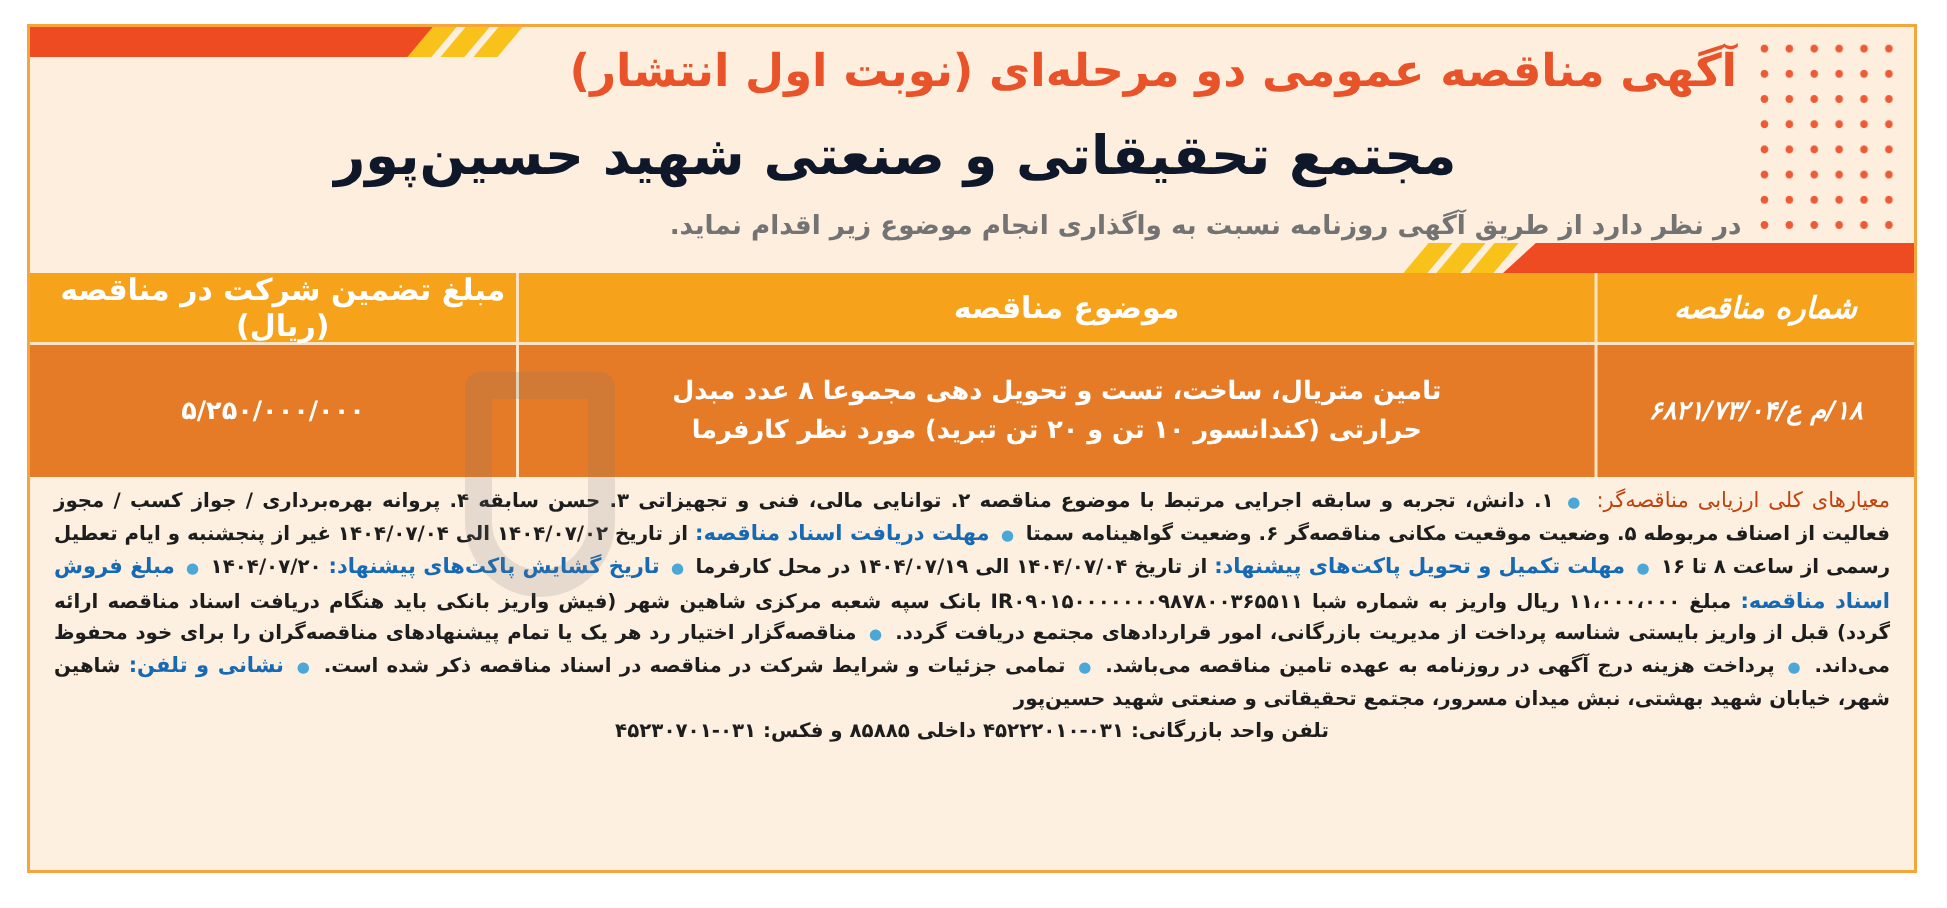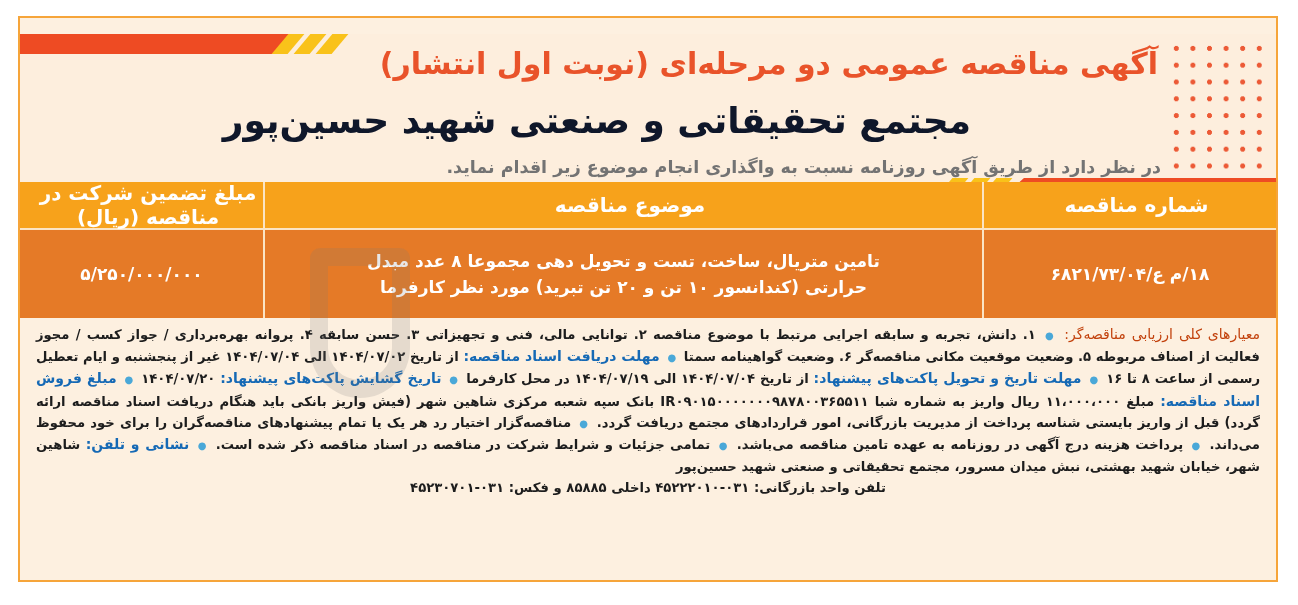--- a/index.html
+++ b/index.html
@@ -4,21 +4,21 @@
   <style>
     * { box-sizing: border-box; margin: 0; padding: 0; }
     html, body { width: 1298px; height: 605px; background: #ffffff; overflow: hidden; }
     body { font-family: "DejaVu Sans", sans-serif; position: relative; }
 
     .ad {
       position: absolute; left: 18px; top: 16px; width: 1260px; height: 566px;
       border: 2px solid #f6a53a; background: #fdf0e0;
     }
     
-    .header { position: absolute; left: 0; top: 16px; width: 1256px; height: 164px; background: #fdeedd; }
+    .header { position: absolute; left: 0; top: 0; width: 1256px; height: 164px; background: #fdeedd; }
     .top-bar-left {
       position: absolute; left: 0; top: 0; width: 275px; height: 20px; background: #ee4b23;
       clip-path: polygon(0 0, 100% 0, 92% 100%, 0 100%);
     }
     .stripes-top { position: absolute; left: 246px; top: 0; width: 80px; height: 20px; }
     .stripes-bot { position: absolute; left: 910px; top: 144px; width: 80px; height: 20px; }
     .stripe { position: absolute; top: 0; width: 16px; height: 20px; background: #f9c21a; transform: skewX(-40deg); }
     .bot-bar-right {
       position: absolute; left: 982px; top: 144px; width: 274px; height: 20px; background: #ee4b23;
       clip-path: polygon(8% 0, 100% 0, 100% 100%, 0 100%);
@@ -46,21 +46,21 @@
     
     .tbl { position: absolute; left: 0; top: 164px; width: 1256px; height: 138px; direction: rtl; }
     .tbl-head { display: flex; height: 48px; background: #f7a21b; border-bottom: 2px solid #fbe4c4; }
     .tbl-body { display: flex; height: 88px; background: #e57a27; }
     .cell {
       display: flex; align-items: center; justify-content: center; text-align: center;
       color: #ffffff; font-weight: bold; direction: rtl;
     }
     .tbl-head .cell { font-size: 20px; padding-left: 13px; }
     .tbl-body .cell { font-size: 17px; line-height: 26px; }
-    .c1 { width: 294px; border-left: 2px solid #fbe4c4; }
+    .c1 { width: 213px; border-left: 2px solid #fbe4c4; font-style: italic; }
     .c2 { width: 719px; border-left: 2px solid #fbe4c4; }
     .c3 { flex: 1; }
     .subject-text { width: 560px; }
 
     
     .watermark {
       position: absolute; left: 290px; top: 210px; width: 700px; height: 240px; pointer-events: none;
       font-family: "DejaVu Sans", sans-serif; font-weight: bold; font-size: 150px; color: rgba(120,120,120,0.18);
       letter-spacing: -4px; line-height: 240px;
     }
@@ -121,21 +121,21 @@
 
   <div class="body-text">
     <p>
       <span class="lbl-red">معیارهای کلی ارزیابی مناقصه‌گر:</span>
       <span class="bullet">●</span>
       <span>۱. دانش، تجربه و سابقه اجرایی مرتبط با موضوع مناقصه ۲. توانایی مالی، فنی و تجهیزاتی ۳. حسن سابقه ۴. پروانه بهره‌برداری / جواز کسب / مجوز فعالیت از اصناف مربوطه ۵. وضعیت موقعیت مکانی مناقصه‌گر ۶. وضعیت گواهینامه سمتا</span>
       <span class="bullet">●</span>
       <span class="lbl-blue">مهلت دریافت اسناد مناقصه:</span>
       <span>از تاریخ ۱۴۰۴/۰۷/۰۲ الی ۱۴۰۴/۰۷/۰۴ غیر از پنجشنبه و ایام تعطیل رسمی از ساعت ۸ تا ۱۶</span>
       <span class="bullet">●</span>
-      <span class="lbl-blue">مهلت تاریخ و تحویل پاکت‌های پیشنهاد:</span>
+      <span class="lbl-blue">مهلت تکمیل و تحویل پاکت‌های پیشنهاد:</span>
       <span>از تاریخ ۱۴۰۴/۰۷/۰۴ الی ۱۴۰۴/۰۷/۱۹ در محل کارفرما</span>
       <span class="bullet">●</span>
       <span class="lbl-blue">تاریخ گشایش پاکت‌های پیشنهاد:</span>
       <span>۱۴۰۴/۰۷/۲۰</span>
       <span class="bullet">●</span>
       <span class="lbl-blue">مبلغ فروش اسناد مناقصه:</span>
       <span>مبلغ ۱۱،۰۰۰،۰۰۰ ریال واریز به شماره شبا IR۰۹۰۱۵۰۰۰۰۰۰۰۹۸۷۸۰۰۳۶۵۵۱۱ بانک سپه شعبه مرکزی شاهین شهر (فیش واریز بانکی باید هنگام دریافت اسناد مناقصه ارائه گردد) قبل از واریز بایستی شناسه پرداخت از مدیریت بازرگانی، امور قراردادهای مجتمع دریافت گردد.</span>
       <span class="bullet">●</span>
       <span>مناقصه‌گزار اختیار رد هر یک یا تمام پیشنهادهای مناقصه‌گران را برای خود محفوظ می‌داند.</span>
       <span class="bullet">●</span>

